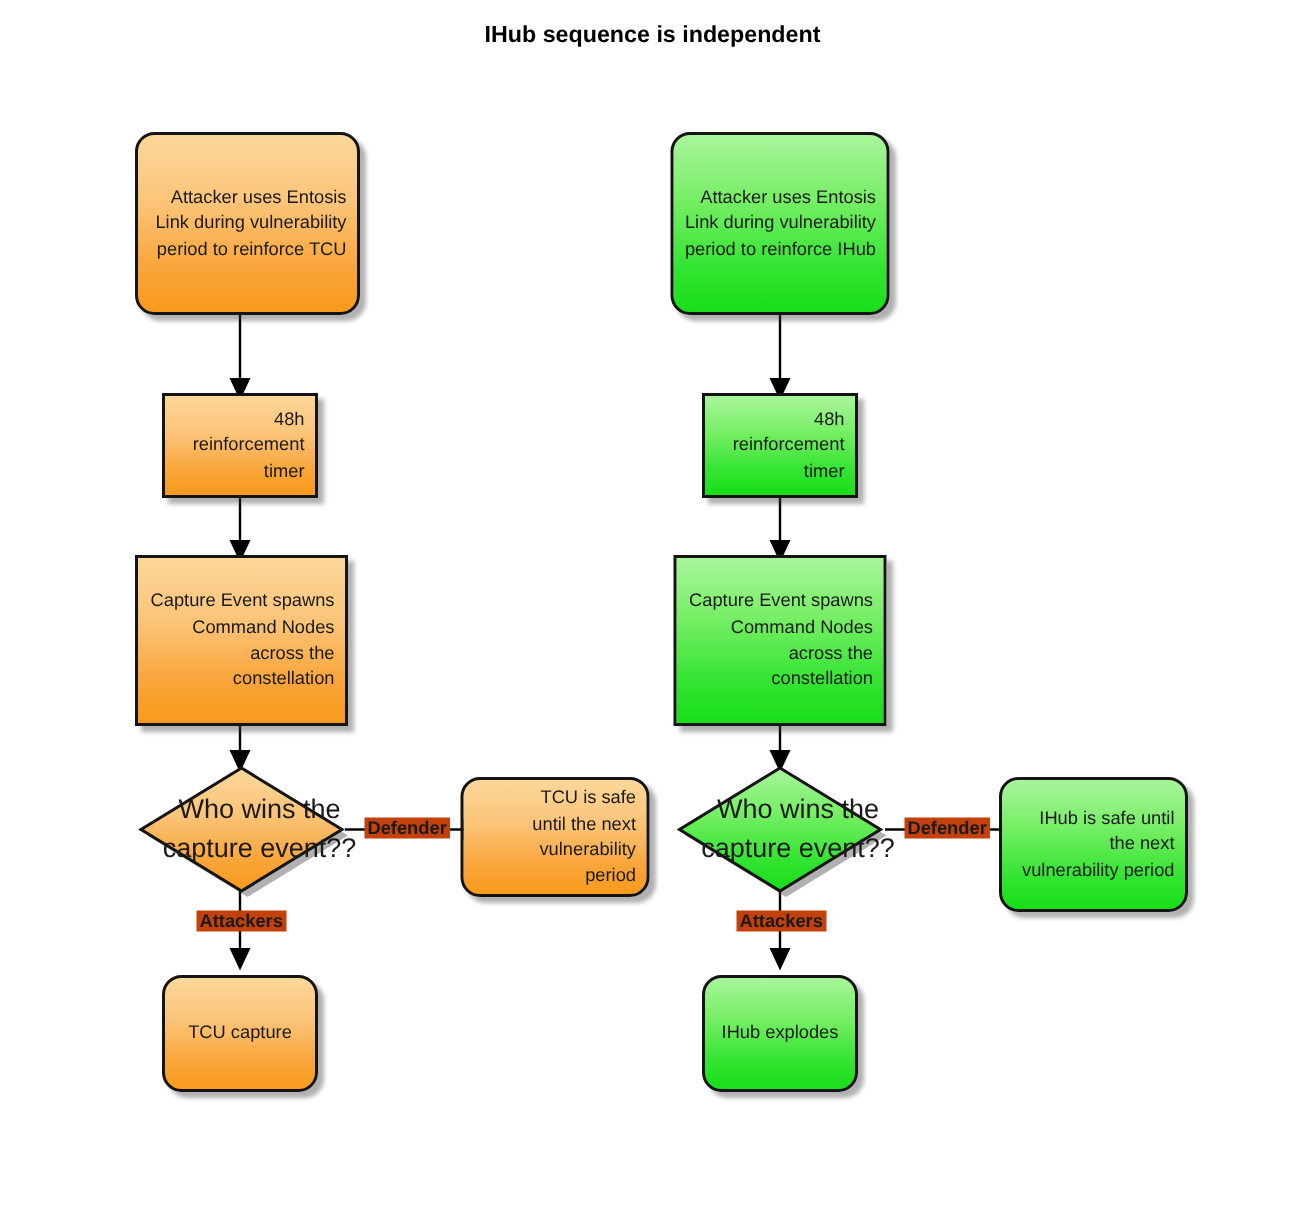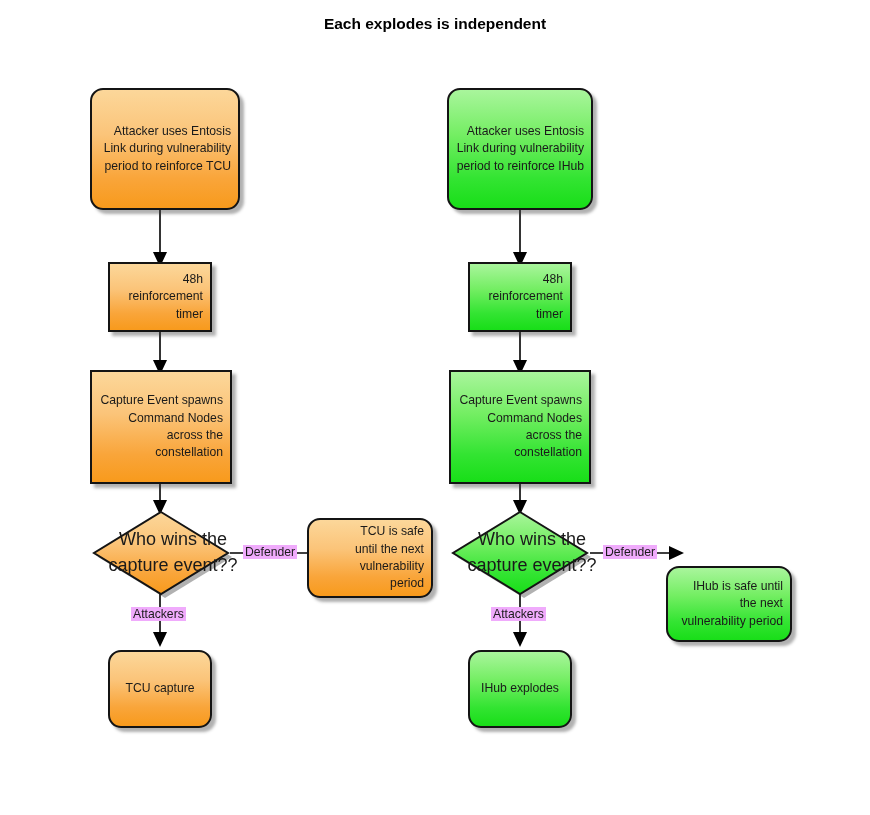--- a/index.html
+++ b/index.html
@@ -83,29 +83,30 @@
     z-index: 1;
   }
   .conn svg { display: block; overflow: visible; }
 
   .edge-label {
     position: absolute;
     font-size: 12.2px;
     color: #1a1a1a;
     white-space: nowrap;
     z-index: 2;
-    background: #f0abfc;
+    background: #c2410c;
     padding: 0 2px;
+    font-weight: bold;
   }
 </style>
 </head>
 <body>
 
 <div id="title">
-  <span class="line">Each explodes is independent</span>
+  <span class="line">IHub sequence is independent</span>
 </div>
 
 <div class="conn" style="left:90px; top:208px;">
   <svg width="150" height="62">
     <line x1="70" y1="0" x2="70" y2="47" stroke="#000" stroke-width="1.6"></line>
     <polygon points="63,44 77,44 70,59" fill="#000"></polygon>
   </svg>
 </div>
 
 <div class="conn" style="left:90px; top:330px;">
@@ -232,19 +233,19 @@
         <stop offset="75%" stop-color="#33e432"></stop>
         <stop offset="100%" stop-color="#18de18"></stop>
       </linearGradient>
     </defs>
     <polygon points="71,4 138,45 71,86 4,45" fill="rgba(60,60,60,0.40)" transform="translate(4,4)"></polygon>
     <polygon points="71,4 138,45 71,86 4,45" fill="url(#gradGreenD)" stroke="#141414" stroke-width="2"></polygon>
   </svg>
   <span class="dlabel">Who wins the capture event??</span>
 </div>
 
-<div class="node rounded green" style="left:666px; top:518px; width:126px; height:76px;margin-top:48px;">
+<div class="node rounded green" style="left:666px; top:518px; width:126px; height:90px;">
   <span class="txt">IHub is safe until the next vulnerability period</span>
 </div>
 
 <div class="node rounded green" style="left:468px; top:650px; width:104px; height:78px;">
   <span class="txt">IHub explodes</span>
 </div>
 
 </body></html>

